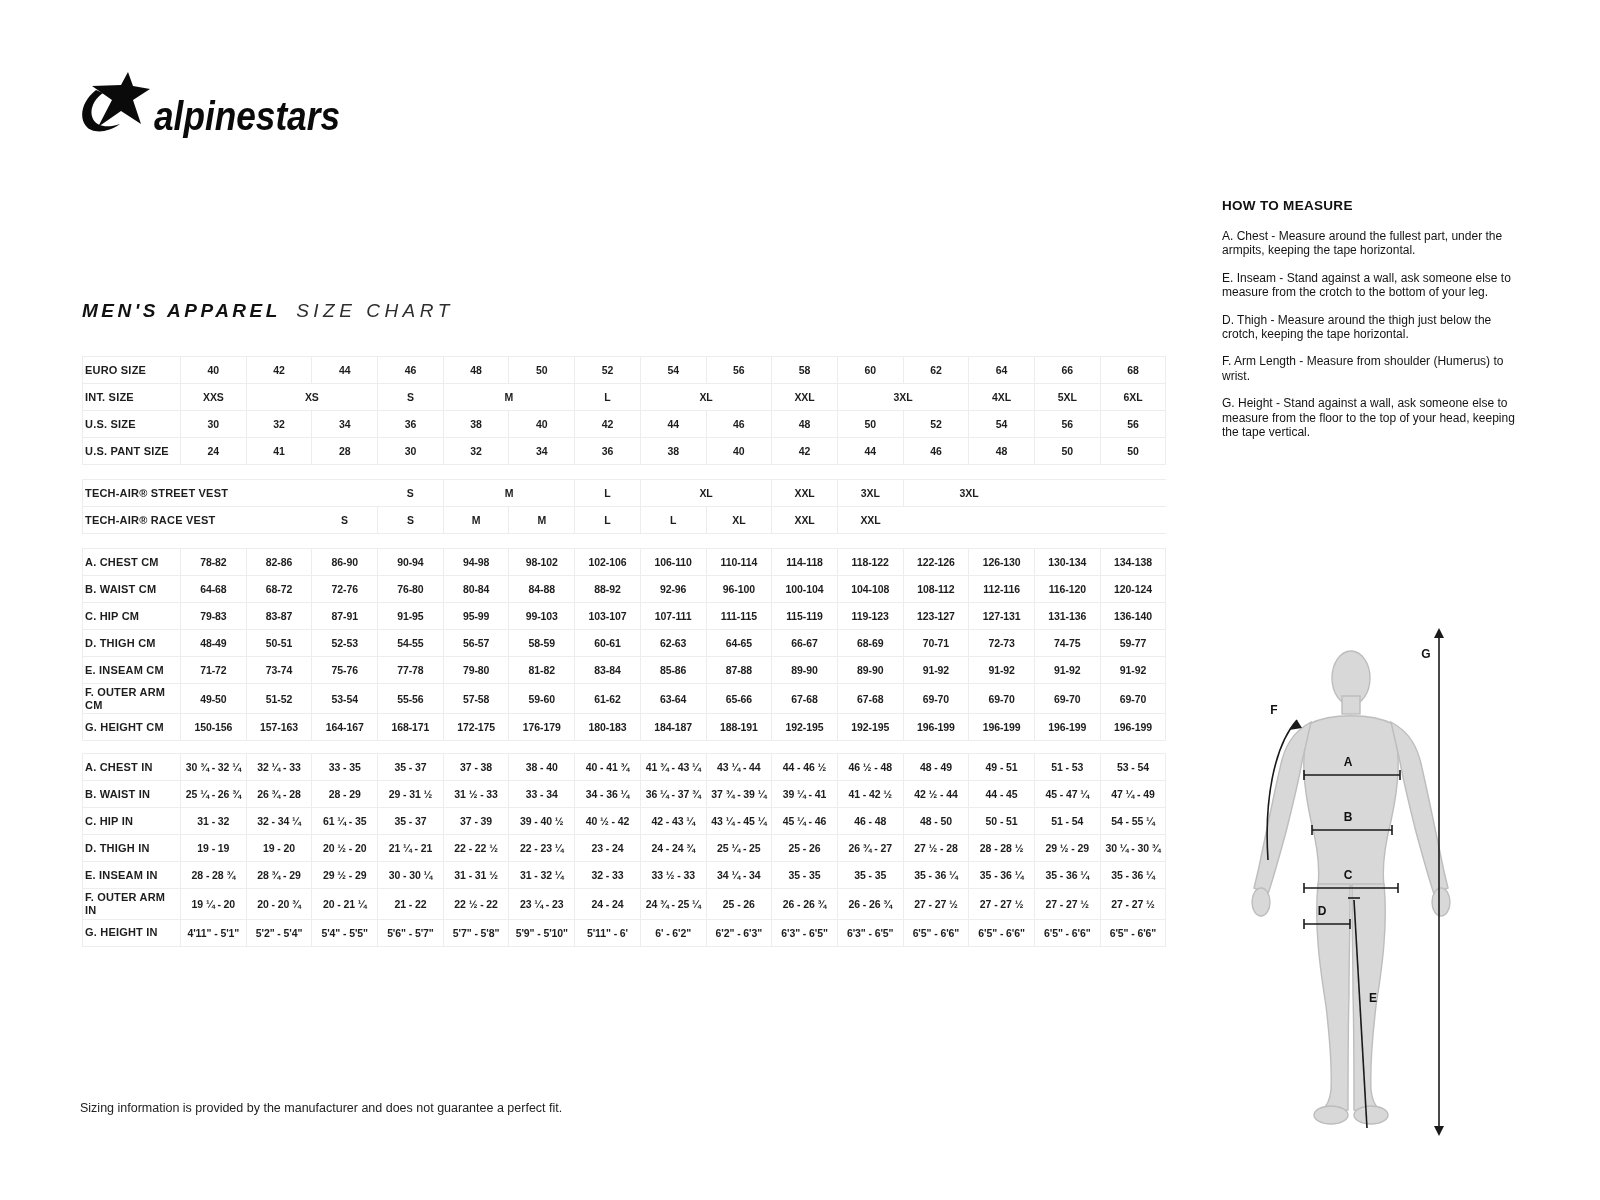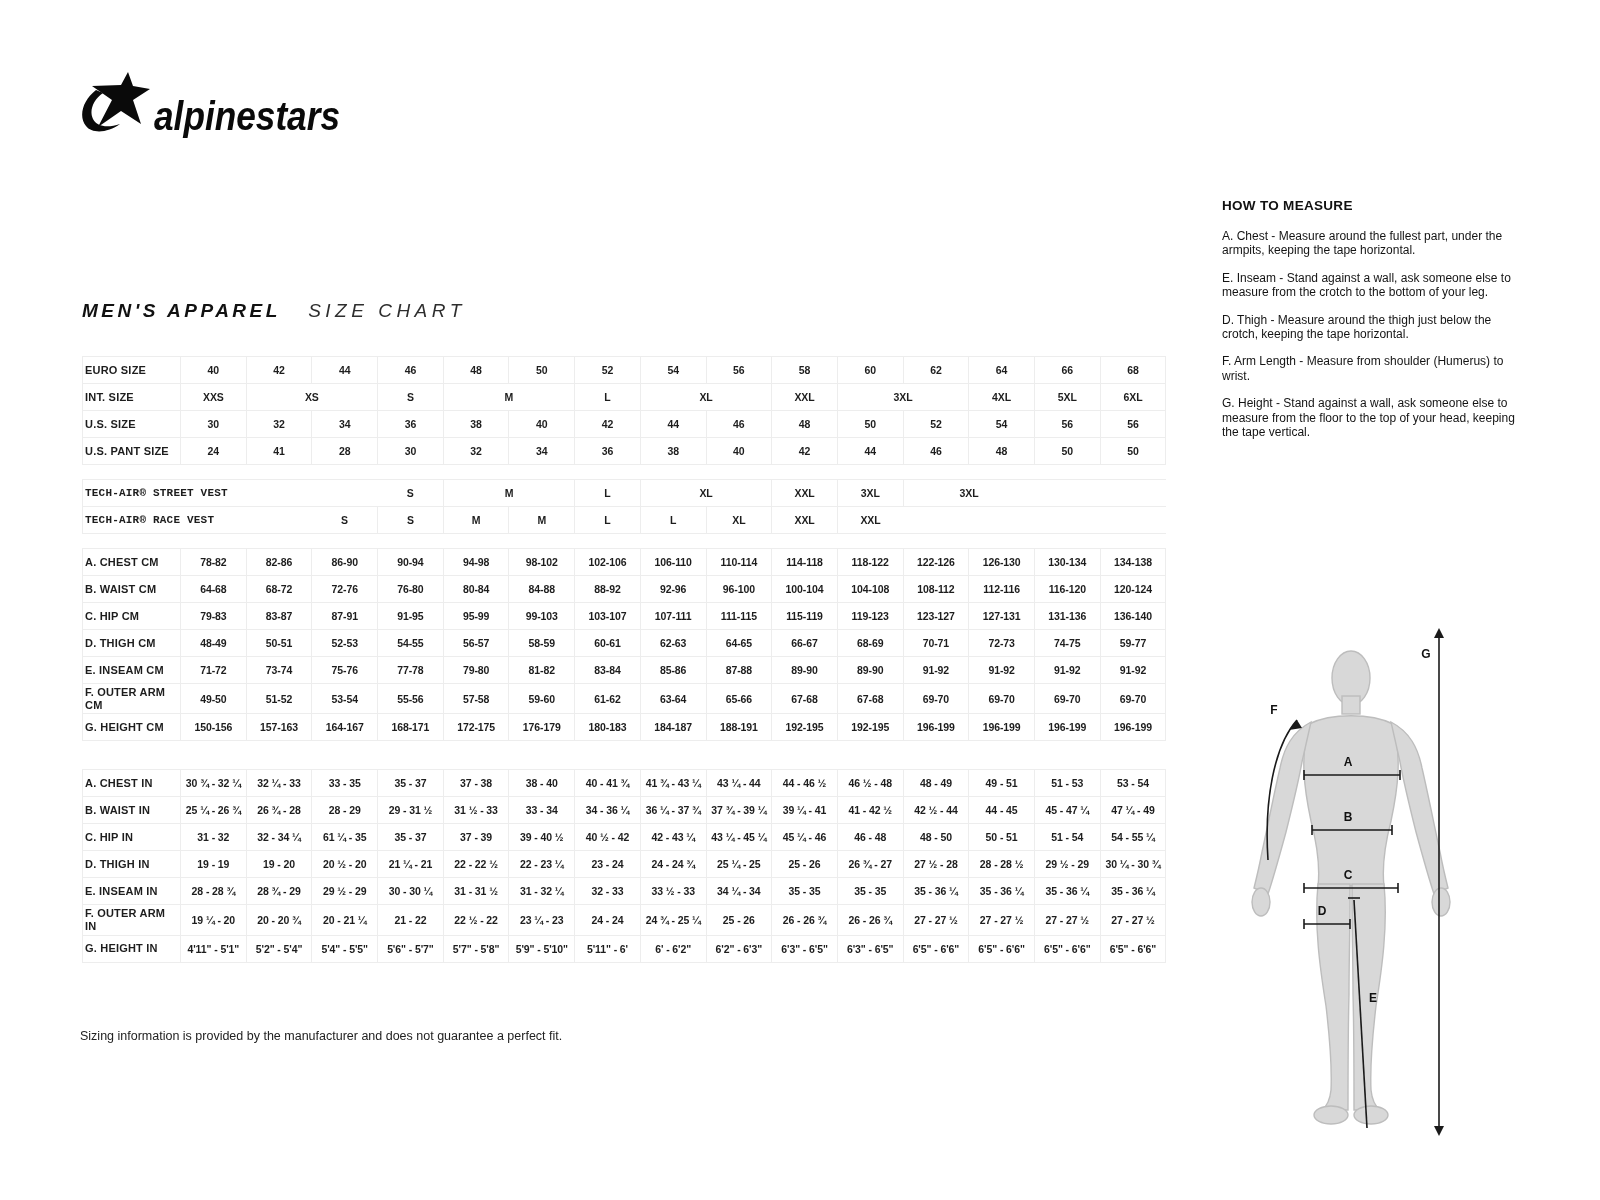--- a/index.html
+++ b/index.html
@@ -5,40 +5,40 @@
   html,body{margin:0;padding:0;}
   body{
     width:1600px;height:1200px;position:relative;background:#ffffff;
     font-family:"Liberation Sans",sans-serif;color:#1d1d1d;overflow:hidden;
   }
   
   .logo{position:absolute;left:80px;top:72px;width:268px;height:74px;}
   
   .page-title{position:absolute;left:82px;top:300px;font-style:italic;font-size:19px;white-space:nowrap;}
   .page-title .t1{font-weight:800;letter-spacing:3.5px;color:#111;}
-  .page-title .t2{font-weight:400;letter-spacing:4.5px;color:#2e2e2e;margin-left:22px;}
+  .page-title .t2{font-weight:400;letter-spacing:4.5px;color:#2e2e2e;margin-left:10px;}
   
   .tables{position:absolute;left:82px;top:356px;width:1083px;}
   table{border-collapse:collapse;table-layout:fixed;width:1083px;}
   table.gap{margin-top:14px;}
-  table.gap-sm{margin-top:28px;}
+  table.gap-sm{margin-top:12px;}
   th,td{border:1px solid #ededed;height:22px;font-weight:700;color:#1d1d1d;overflow:visible;}
   th{text-align:left;font-size:11px;padding:2px 2px 2px 2px;line-height:1.15;letter-spacing:.2px;}
   td{text-align:center;font-size:10.5px;padding:1px 1px;letter-spacing:-0.1px;white-space:nowrap;}
   td.blank{border-left-style:hidden;border-right-style:hidden;}
-  th.nowrap{white-space:nowrap;font-family:Liberation Mono, monospace;}
+  th.nowrap{white-space:nowrap;}
   
   .measure{position:absolute;left:1222px;top:198px;width:300px;}
   .measure h3{margin:0 0 16px 0;font-size:13.5px;font-weight:700;letter-spacing:.3px;color:#111;}
   .measure p{margin:0 0 13px 0;font-size:12px;line-height:1.2;color:#141414;}
   
   .figure{position:absolute;left:1236px;top:616px;width:320px;height:520px;}
   .figure svg text{font-family:"Liberation Sans",sans-serif;font-weight:700;font-size:12px;fill:#111;}
   
-  .footer{position:absolute;left:80px;top:1028px;font-size:12.5px;line-height:1.3;color:#222;}
+  .footer{position:absolute;left:80px;top:1100px;font-size:12.5px;line-height:1.3;color:#222;}
 </style>
 </head>
 <body>
 
 <div class="logo">
   <svg width="268" height="74" viewBox="0 0 268 74">
     <path fill="#0a0a0a" d="M48 0 L53 14 L70 17 L53 28 L61 52 L41 39 L18 55 L32 28 L12 14 L41 13 Z"></path>
     <path fill="#0a0a0a" d="M16 18 C 3 28, -2 44, 6 54 C 12 62, 28 61, 40 52 C 28 56, 17 55, 13 47 C 9 39, 13 28, 23 21 Z"></path>
     <text x="74" y="58" font-size="40" font-style="italic" font-weight="bold" textLength="186" lengthAdjust="spacingAndGlyphs" fill="#0a0a0a">alpinestars</text>
   </svg>

